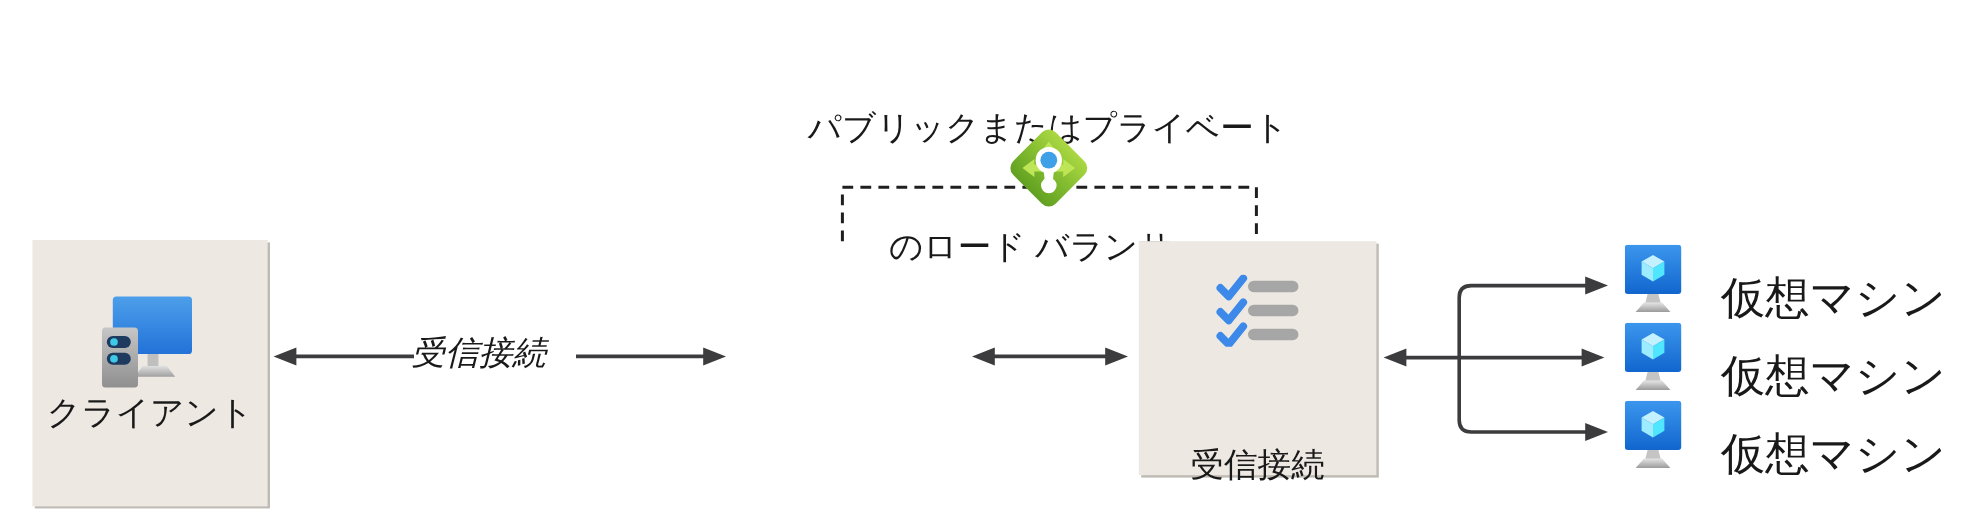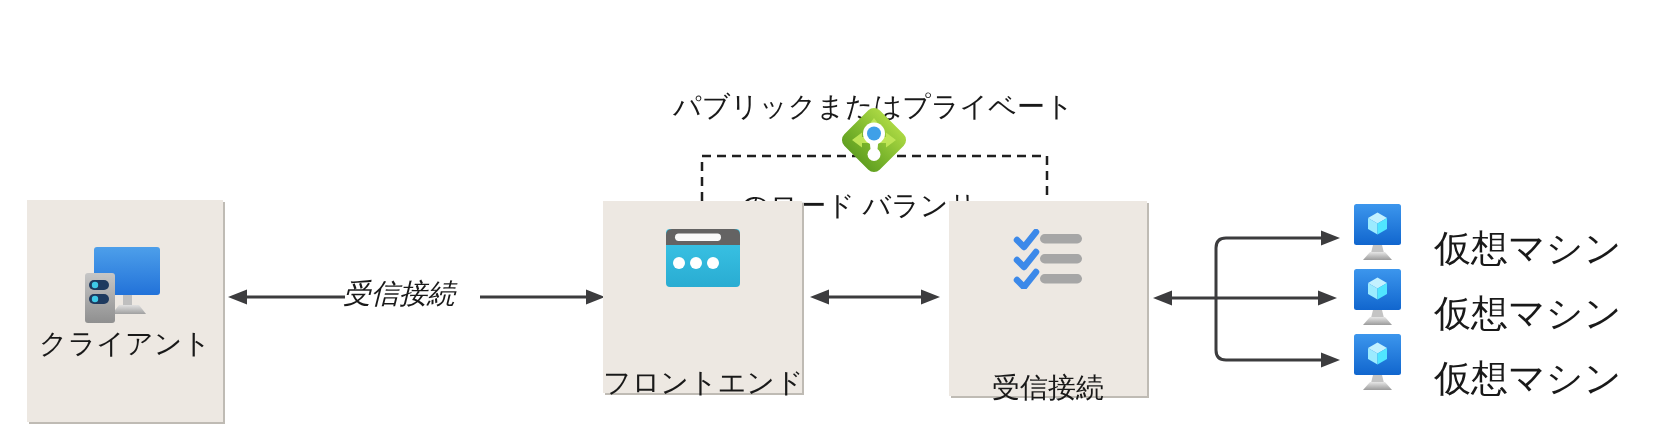--- a/index.html
+++ b/index.html
@@ -116,40 +116,20 @@
       <rect x="5" y="36" width="20" height="10" rx="5" fill="#1E3A5F"></rect>
       <circle cx="11" cy="41" r="3.2" fill="#3FC9E8"></circle>
       <rect x="5" y="50" width="20" height="10" rx="5" fill="#1E3A5F"></rect>
       <circle cx="11" cy="55" r="3.2" fill="#3FC9E8"></circle>
     </svg>
     <div class="node-label" style="top:128px;">クライアント</div>
   </div>
 
   <div class="free-label" style="left:324px;top:277px;width:150px;font-style:italic;">受信接続</div>
 
-  <div class="node" style="left:603px;top:201px;width:199px;height:192px;">
-    <svg class="icon-abs" style="left:63px;top:28px;" width="74" height="58" viewBox="0 0 74 58">
-      <defs>
-        <linearGradient id="cyanGrad" x1="0" y1="0" x2="0" y2="1">
-          <stop offset="0" stop-color="#3DC7E8"></stop>
-          <stop offset="1" stop-color="#29ACD2"></stop>
-        </linearGradient>
-      </defs>
-      <rect x="0" y="0" width="74" height="58" rx="4" fill="url(#cyanGrad)"></rect>
-      <path d="M0,16 V6 Q0,0 6,0 H68 Q74,0 74,6 V16 Z" fill="#646363"></path>
-      <rect x="9" y="4.5" width="46" height="7.5" rx="3.7" fill="#FAFAFA"></rect>
-      <circle cx="13" cy="34" r="6" fill="#FFFFFF"></circle>
-      <circle cx="30" cy="34" r="6" fill="#FFFFFF"></circle>
-      <circle cx="47" cy="34" r="6" fill="#FFFFFF"></circle>
-    </svg>
-    <div class="node-label" style="top:104px;">
-      <div>フロントエンド</div>
-      
-    </div>
-  </div>
 
   <div class="node" style="left:949px;top:201px;width:198px;height:195px;">
     <svg class="icon-abs" style="left:64px;top:28px;" width="72" height="60" viewBox="0 0 72 60">
       <g stroke="#3C89E9" stroke-width="6.5" fill="none" stroke-linecap="round" stroke-linejoin="round">
         <path d="M4,11 L11,18 L23,3"></path>
         <path d="M4,31 L11,38 L23,23"></path>
         <path d="M4,51 L11,58 L23,43"></path>
       </g>
       <g fill="#A6A6A6">
         <rect x="27" y="5" width="42" height="9.5" rx="4.7"></rect>

